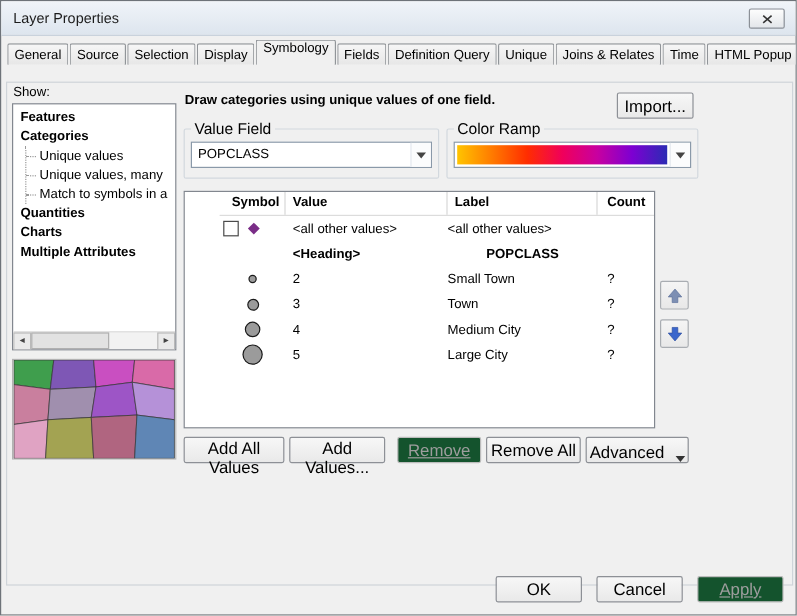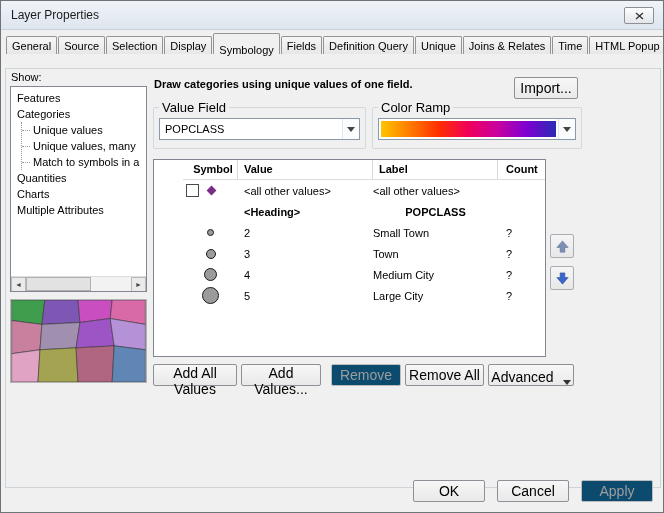--- a/index.html
+++ b/index.html
@@ -19,33 +19,33 @@
               border:1px solid #8b9097; border-radius:2px;
               background:linear-gradient(#fdfdfd,#e3e6ea);
               display:flex; align-items:center; justify-content:center; cursor:default; }
 
   
   .tabstrip { position:absolute; left:5px; top:32px; height:21px; display:flex;
               align-items:flex-end; white-space:nowrap; z-index:3; }
   .tab { padding:3px 5px 3px; border:1px solid #919599; border-bottom:none;
          border-radius:2px 2px 0 0; background:linear-gradient(#f6f6f6,#e7e7e7);
          margin-right:1px; height:18px; line-height:12px; }
-  .tab.active { background:#f0f0f0; height:21px; padding-top:10px; position:relative; z-index:4; }
+  .tab.active { background:#f0f0f0; height:21px; padding-top:0; position:relative; z-index:4; }
 
   
   .content { position:absolute; left:4px; top:67px; width:656px; height:420px;
              border:1px solid #cfd4d9; background:#f0f0f0; }
 
   .show-label { position:absolute; left:5px; top:2px; }
 
   
   .tree { position:absolute; left:4px; top:17px; width:137px; height:206px;
           background:#fff; border:1px solid #82878f; overflow:hidden; }
   .titem { height:16px; line-height:16px; padding-left:6px; white-space:nowrap; }
-  .titem.bold { font-weight:normal; }
+  .titem.bold { font-weight:bold; }
   .subgroup { margin-left:10px; border-left:1px dotted #9a9a9a; }
   .subitem { height:16px; line-height:16px; white-space:nowrap; display:flex; align-items:center; }
   .dash { display:inline-block; width:8px; height:0; border-top:1px dotted #9a9a9a; margin-right:3px; }
   .hscroll { position:absolute; left:0; right:0; bottom:0; height:15px; background:#f2f2f2;
              border-top:1px solid #dcdcdc; display:flex; }
   .sarrow { width:15px; height:15px; background:#eaeaea; border:1px solid #b9b9b9;
             font-size:7px; line-height:13px; text-align:center; color:#444; }
   .strack { flex:1; position:relative; }
   .sthumb { position:absolute; left:0; top:0; width:62%; height:14px;
             background:#e2e2e2; border:1px solid #b0b0b0; }
@@ -54,21 +54,21 @@
   .mappreview { position:absolute; left:4px; top:230px; width:137px; height:84px;
                 border:1px solid #b3b3b3; background:#fff; }
   .mappreview svg { display:block; }
 
   .heading { position:absolute; left:148px; top:9px; font-weight:bold; }
 
   
   .btn { position:absolute; height:22px; border:1px solid #8d9096; border-radius:2px;
          background:linear-gradient(#f7f7f7,#e9e9e9); font-family:"Liberation Sans",sans-serif;
          font-size:14px; color:#000; text-align:center; }
-  .btn.disabled { color:#9d9d9d; border-color:#bcbcbc; background:#0c4a6e; }
+  .btn.disabled { color:#9d9d9d; border-color:#bcbcbc; background:#14532d;text-decoration:underline; }
 
   .import { left:508px; top:8px; width:64px; }
 
   
   fieldset.group { position:absolute; border:1px solid #d2d8de; border-radius:2px; padding:2px 5px 5px; }
   fieldset.group legend { padding:0 3px; font-size:13px; }
   .vf { left:147px; top:31px; width:213px; height:49px; }
   .cr { left:366px; top:31px; width:210px; height:49px; }
 
   .combo { height:22px; background:#fff; border:1px solid #8a99a9; display:flex;

